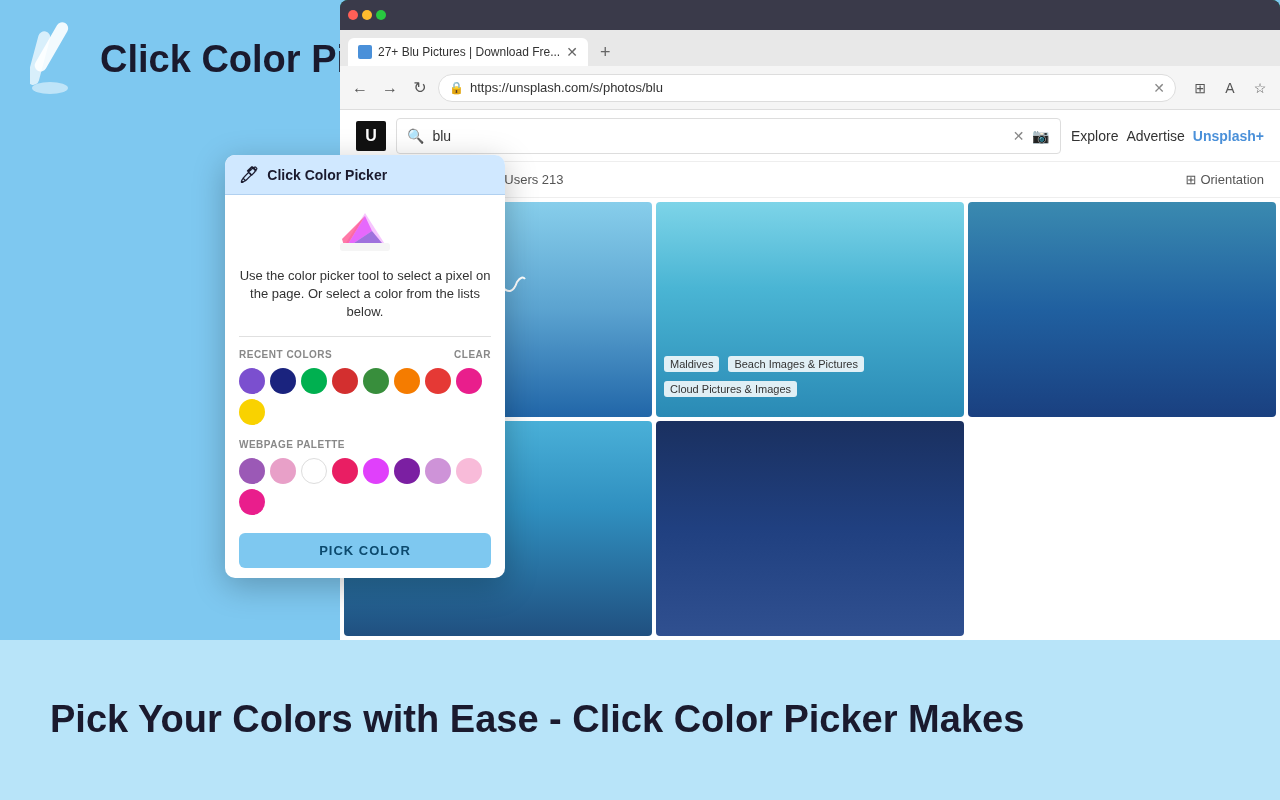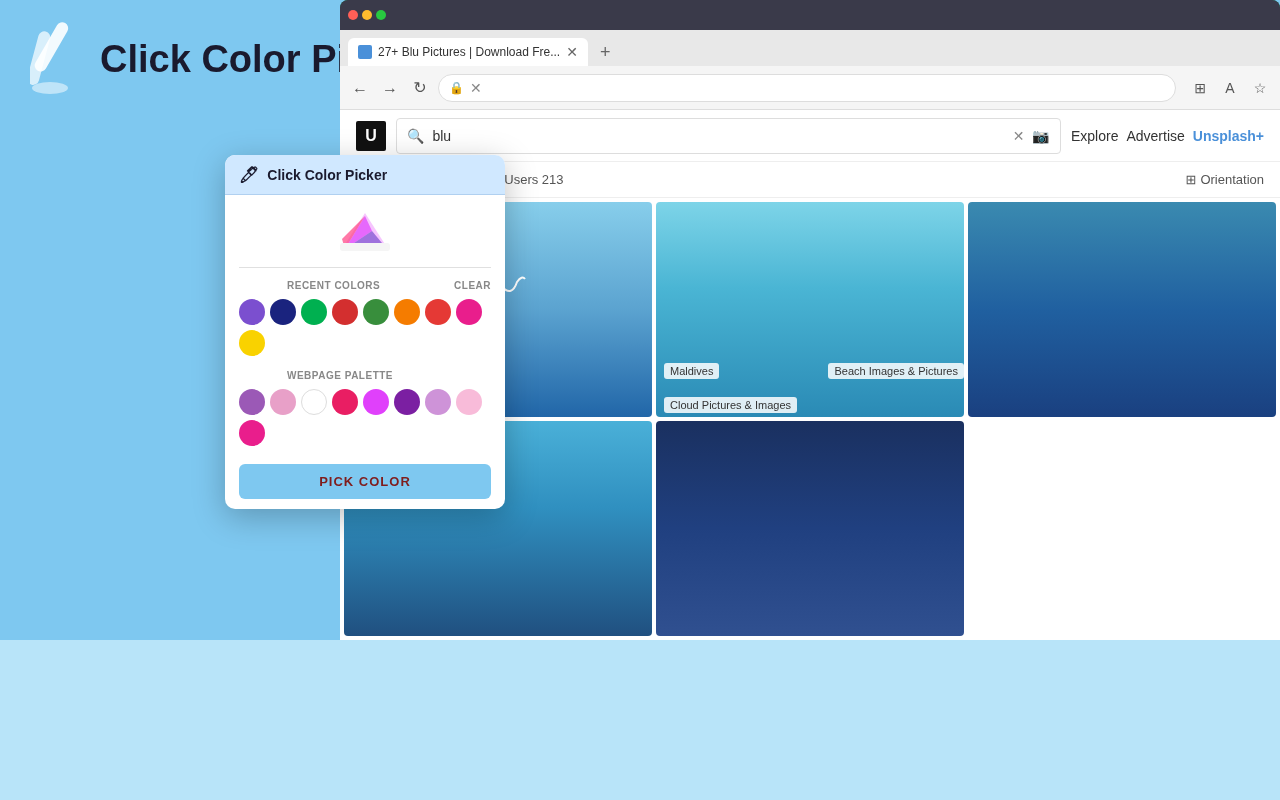--- a/index.html
+++ b/index.html
@@ -205,23 +205,23 @@
     .photo-cell-1 { background: linear-gradient(180deg, #87ceeb 0%, #5ba3d0 50%, #2166a8 100%); }
     .photo-cell-2 { background: linear-gradient(180deg, #7dd4e8 0%, #4ab5d4 40%, #2a8ab5 100%); }
     .photo-cell-3 { background: linear-gradient(135deg, #1a3a8c 20%, #2060d0 60%, #60a0ff 100%); }
     .photo-cell-4 { background: linear-gradient(180deg, #3a8ab0 0%, #2060a0 50%, #1a4080 100%); }
     .photo-cell-5 { background: linear-gradient(180deg, #4ab0d8 0%, #3090c0 40%, #205080 100%); }
     .photo-cell-6 { background: linear-gradient(180deg, #1a3060 0%, #204080 50%, #305090 100%); }
 
     
     .photo-tags {
       position: absolute;
-      bottom: 4px;
+      bottom: 20px;
       left: 8px;
-      display: flex; gap: 18px; flex-wrap: wrap; justify-content: space-between;
+      display: flex; gap: 9px; flex-wrap: wrap;
     }
     .photo-tag {
       background: rgba(255,255,255,0.85);
       border-radius: 3px;
       padding: 2px 6px;
       font-size: 11px;
       color: #333;
     }
     .unsplash-badge {
       position: absolute;
@@ -288,21 +288,20 @@
     .section-label {
       font-size: 10px;
       font-weight: bold;
       color: #888;
       letter-spacing: 0.5px;
       text-align: left;
       margin-bottom: 8px;
       display: flex;
       justify-content: space-between;
       align-items: center;
-      margin-left: 48px;
     }
     .clear-btn {
       font-size: 10px;
       color: #888;
       cursor: pointer;
       font-weight: bold;
       text-align: center;
     }
     .color-swatches {
       display: flex;
@@ -318,21 +317,21 @@
       flex-shrink: 0;
     }
     .pick-color-btn {
       width: 100%;
       padding: 10px;
       background: #7ec8f0;
       border: none;
       border-radius: 6px;
       font-size: 13px;
       font-weight: bold;
-      color: #7f1d1d;
+      color: #0c4a6e;
       letter-spacing: 1px;
       cursor: pointer;
       margin-top: 4px;
     }
 
     
     .bottom-section {
       width: 1280px;
       height: 160px;
       background: #b8e4f9;
@@ -377,20 +376,21 @@
       </div>
       <div class="tab-new">+</div>
     </div>
 
     <div class="browser-urlbar">
       <div class="url-nav-btn">←</div>
       <div class="url-nav-btn">→</div>
       <div class="url-nav-btn">↻</div>
       <div class="url-input">
         <span class="url-lock">🔒</span>
+        <span class="url-text">https://unsplash.com/s/photos/blu</span>
         <span class="url-clear">✕</span>
       </div>
       <div class="url-right-icons">
         <div class="url-icon">⊞</div>
         <div class="url-icon">A</div>
         <div class="url-icon">☆</div>
       </div>
     </div>
 
     <div class="browser-content">
@@ -460,20 +460,21 @@
       <svg class="color-palette-icon" viewBox="0 0 50 40" fill="none" xmlns="http://www.w3.org/2000/svg">
         <polygon points="25,2 48,38 2,38" fill="#e040fb" opacity="0.3"></polygon>
         <polygon points="10,5 40,5 50,35 0,35" fill="none"></polygon>
 
         <path d="M5 38 L25 5 L32 20 Z" fill="#e040fb" opacity="0.7"></path>
         <path d="M5 38 L32 20 L42 32 Z" fill="#7b4fcf" opacity="0.7"></path>
         <path d="M5 38 L42 32 L45 38 Z" fill="#00bcd4" opacity="0.7"></path>
         <path d="M5 38 L2 28 L25 5 Z" fill="#ff4081" opacity="0.7"></path>
         <rect x="0" y="32" width="50" height="8" rx="3" fill="#f5f5f5"></rect>
       </svg>
+      <div class="popup-description">Use the color picker tool to select a pixel on the page. Or select a color from the lists below.</div>
       <div class="popup-divider"></div>
 
       
       <div class="section-label">
         <span>RECENT COLORS</span>
         <span class="clear-btn">CLEAR</span>
       </div>
       <div class="color-swatches" id="recent-swatches">
           <button class="color-swatch" title="#7b4fcf" style="background: rgb(123, 79, 207);"></button>
           <button class="color-swatch" title="#1a237e" style="background: rgb(26, 35, 126);"></button>
@@ -504,14 +505,15 @@
 
       
       <button class="pick-color-btn">PICK COLOR</button>
     </div>
   </div>
 
 </div>
 
 <div class="bottom-section">
   <div>
+    <div class="tagline">Pick Your Colors with Ease - Click Color Picker Makes</div>
   </div>
 </div>
 
 </body></html>

